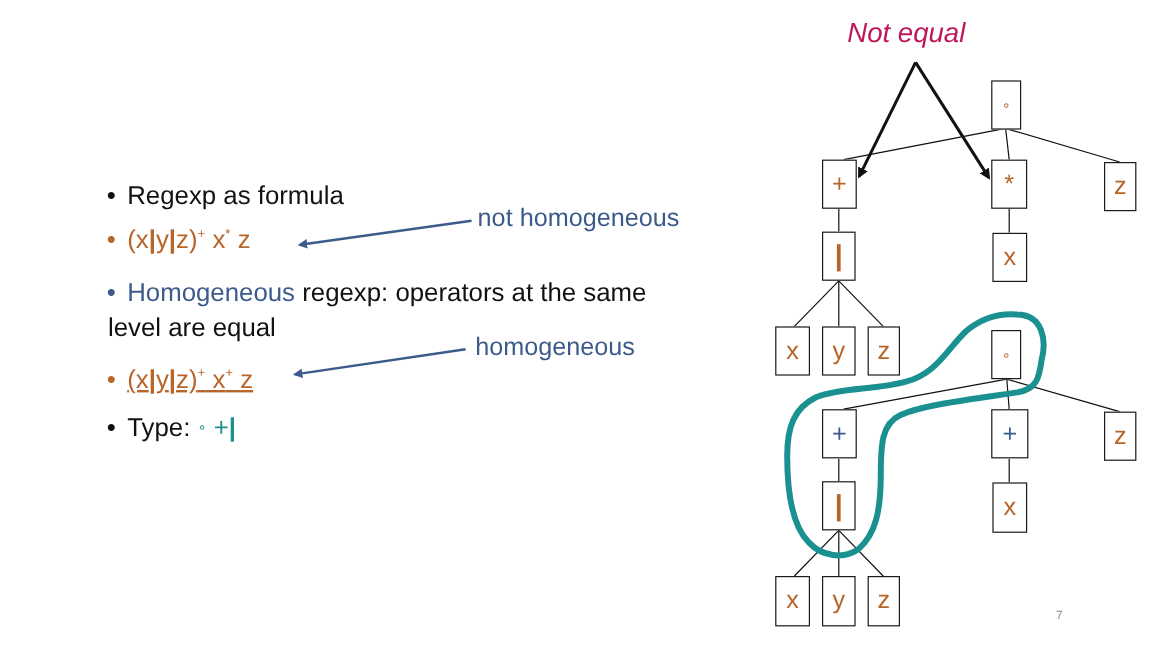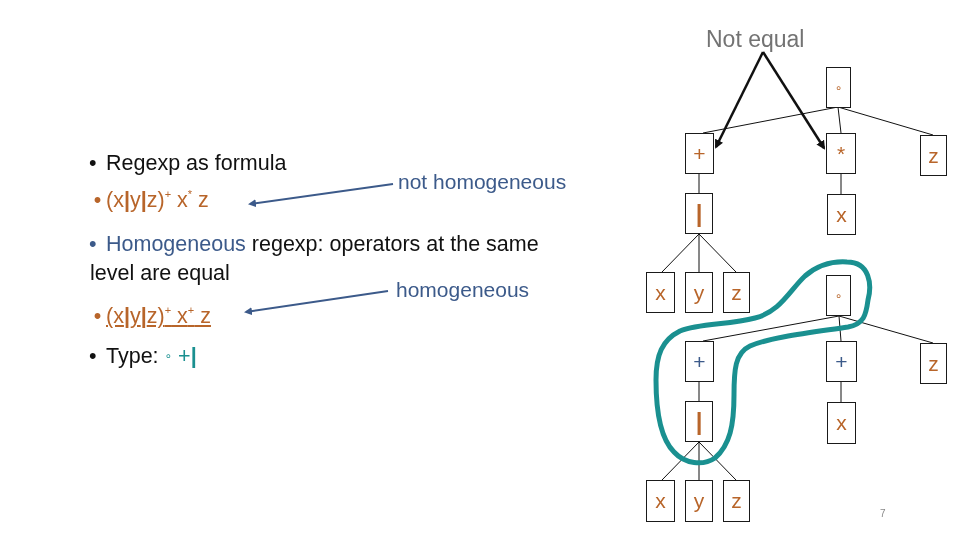--- a/index.html
+++ b/index.html
@@ -6,31 +6,31 @@
   body { width: 960px; height: 540px; position: relative; overflow: hidden;
          font-family: "DejaVu Sans", "Liberation Sans", sans-serif; }
   .slide { position: absolute; left: 0; top: 0; width: 960px; height: 540px; background: #fff; }
   .title { position: absolute; left: 73px; top: 56px; font-size: 35px; color: #111;
            font-family: "Liberation Sans", "DejaVu Sans", sans-serif; font-weight: normal; letter-spacing: 0.2px; }
   .bullets { position: absolute; left: 73px; top: 145px; width: 560px;
              font-family: "Liberation Sans", "DejaVu Sans", sans-serif; font-size: 21.5px; color: #111; }
   .bullet { position: absolute; left: 16px; white-space: nowrap; line-height: 28px; }
   .bullet .dot { display: inline-block; width: 17px; }
   .cont { position: absolute; left: 17px; white-space: nowrap; line-height: 28px; }
-  .regex { color: #b8652a; text-align: center; }
+  .regex { color: #b8652a; }
   .regex .dot { color: #b8652a; }
   .blue { color: #3c5a8a; }
   .teal { color: #1a9090; }
   .pipe { font-weight: bold; }
   sup { font-size: 11px; vertical-align: 9px; line-height: 0; }
   .small-circ { font-size: 12px; vertical-align: 3px; }
   .annot { position: absolute; font-family: "Liberation Sans", "DejaVu Sans", sans-serif;
            font-size: 21px; color: #3c5a8a; white-space: nowrap; }
-  .not-equal { position: absolute; left: 706px; top: 26px; font-size: 23px; color: #737373;
-               font-family: "Liberation Sans", "DejaVu Sans", sans-serif; }
+  .not-equal { position: absolute; left: 706px; top: 14px; font-size: 23px; color: #be185d;
+               font-family: "Liberation Sans", "DejaVu Sans", sans-serif; font-style: italic; }
   svg.overlay { position: absolute; left: 0; top: 0; }
   .node { position: absolute; border: 1px solid #1a1a1a; background: #fff; box-sizing: border-box;
           display: flex; align-items: center; justify-content: center;
           font-family: "Liberation Sans", "DejaVu Sans", sans-serif; font-size: 21px; color: #b8652a; }
   .node.op-blue { color: #3c5a8a; }
   .node.circ { font-size: 12px; }
   .node.bar { font-weight: bold; font-size: 24px; }
   .page-num { position: absolute; left: 880px; top: 508px; font-size: 10px; color: #888;
               font-family: "Liberation Sans", "DejaVu Sans", sans-serif; }
 </style>

